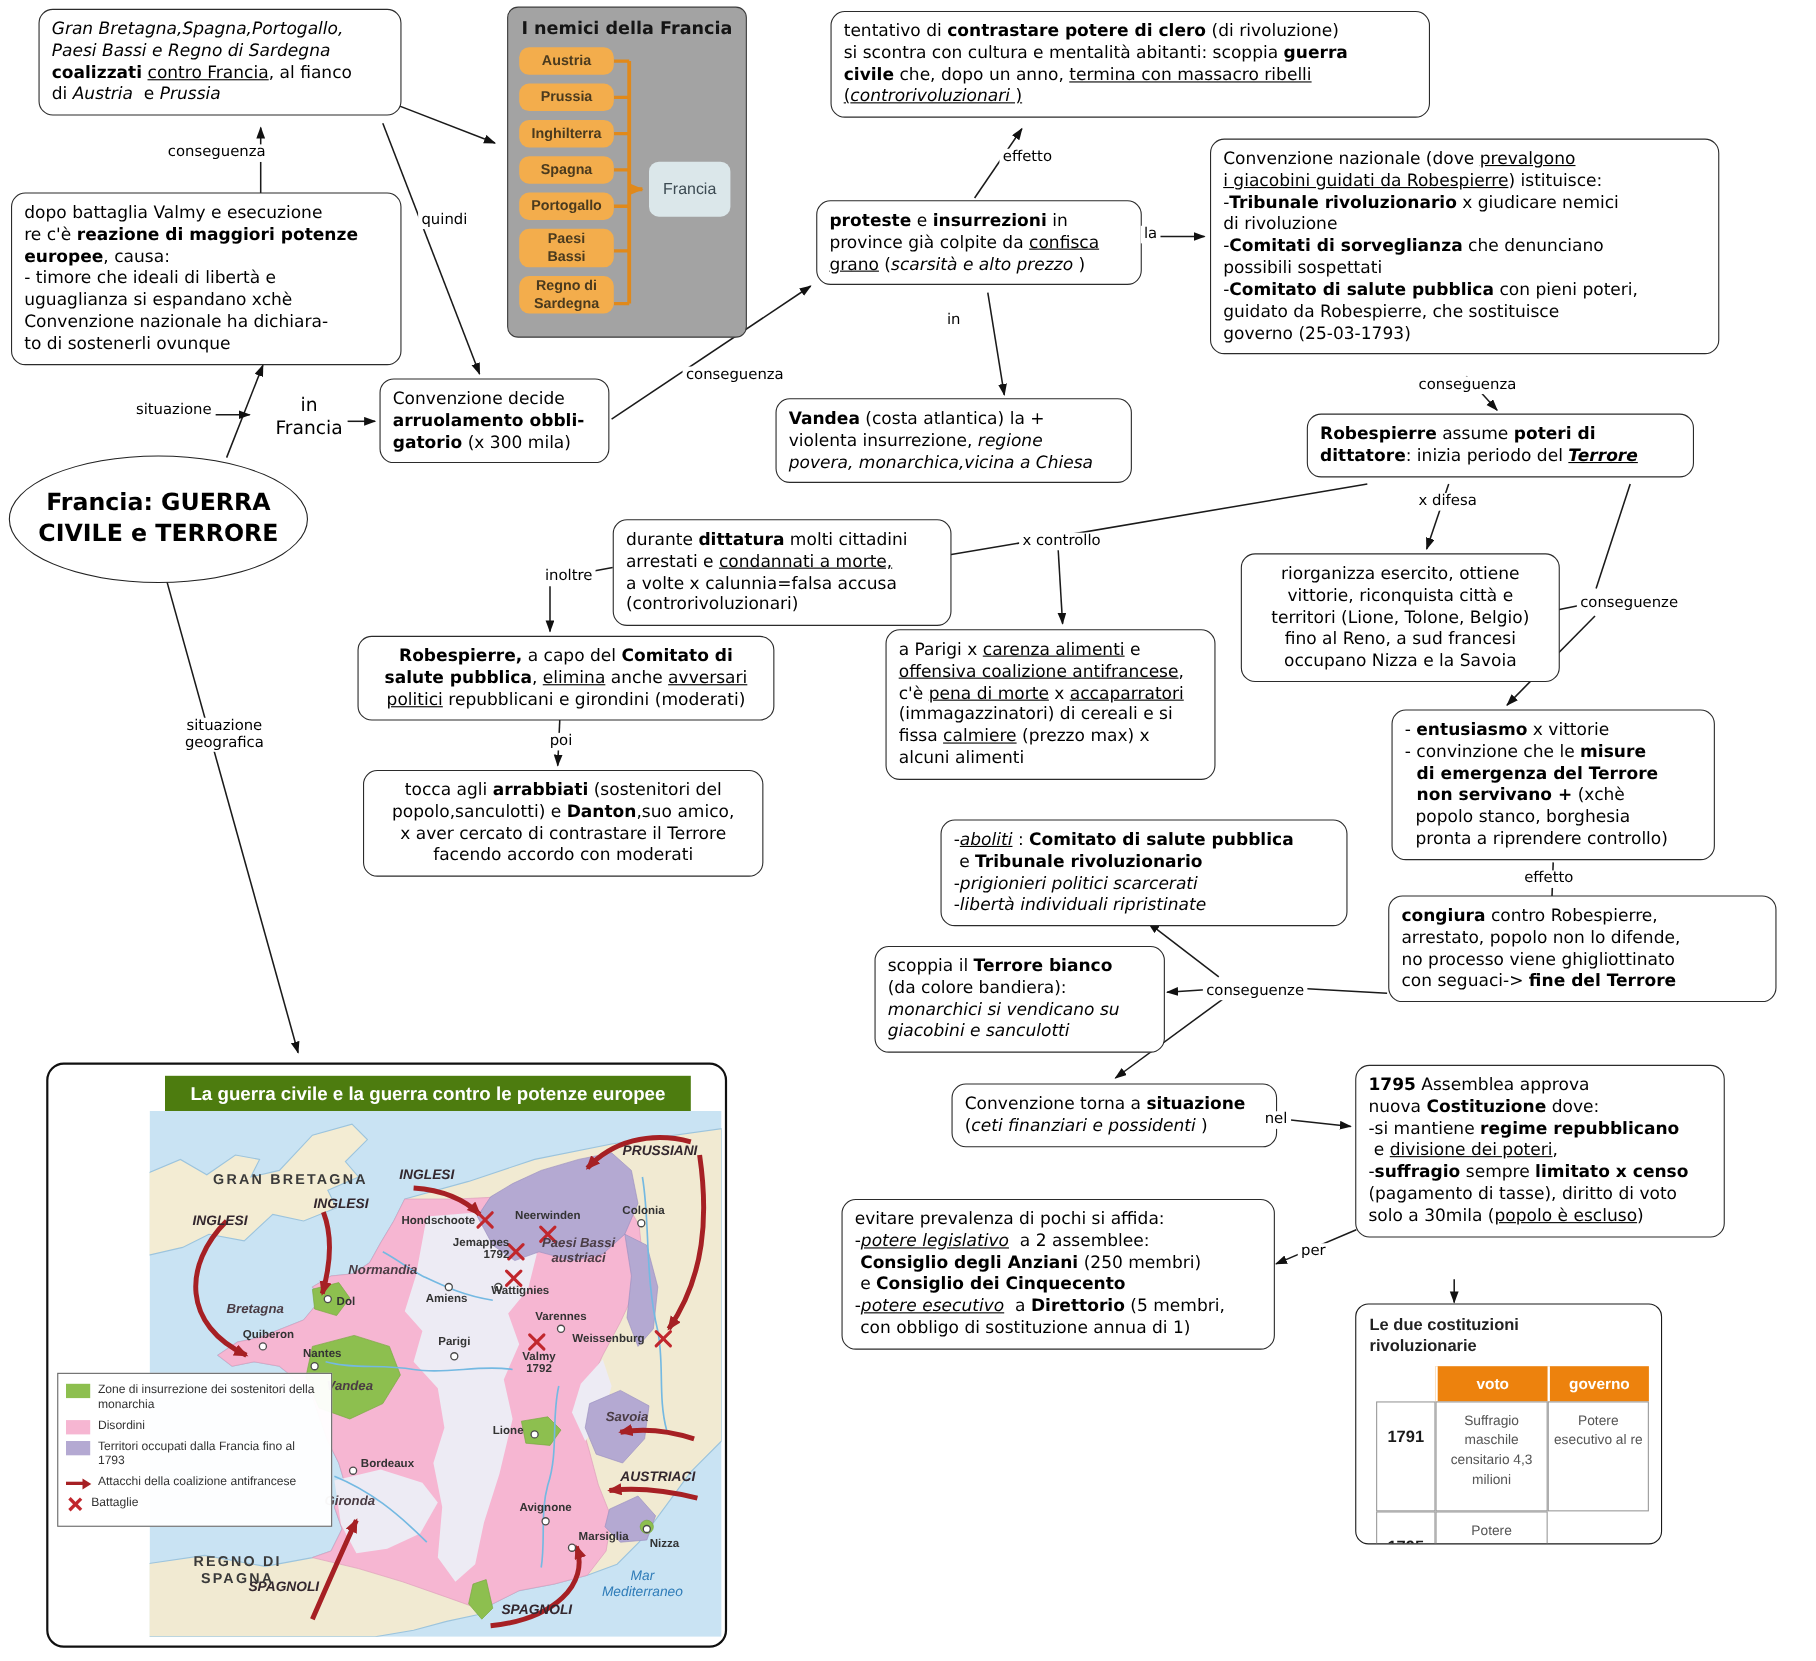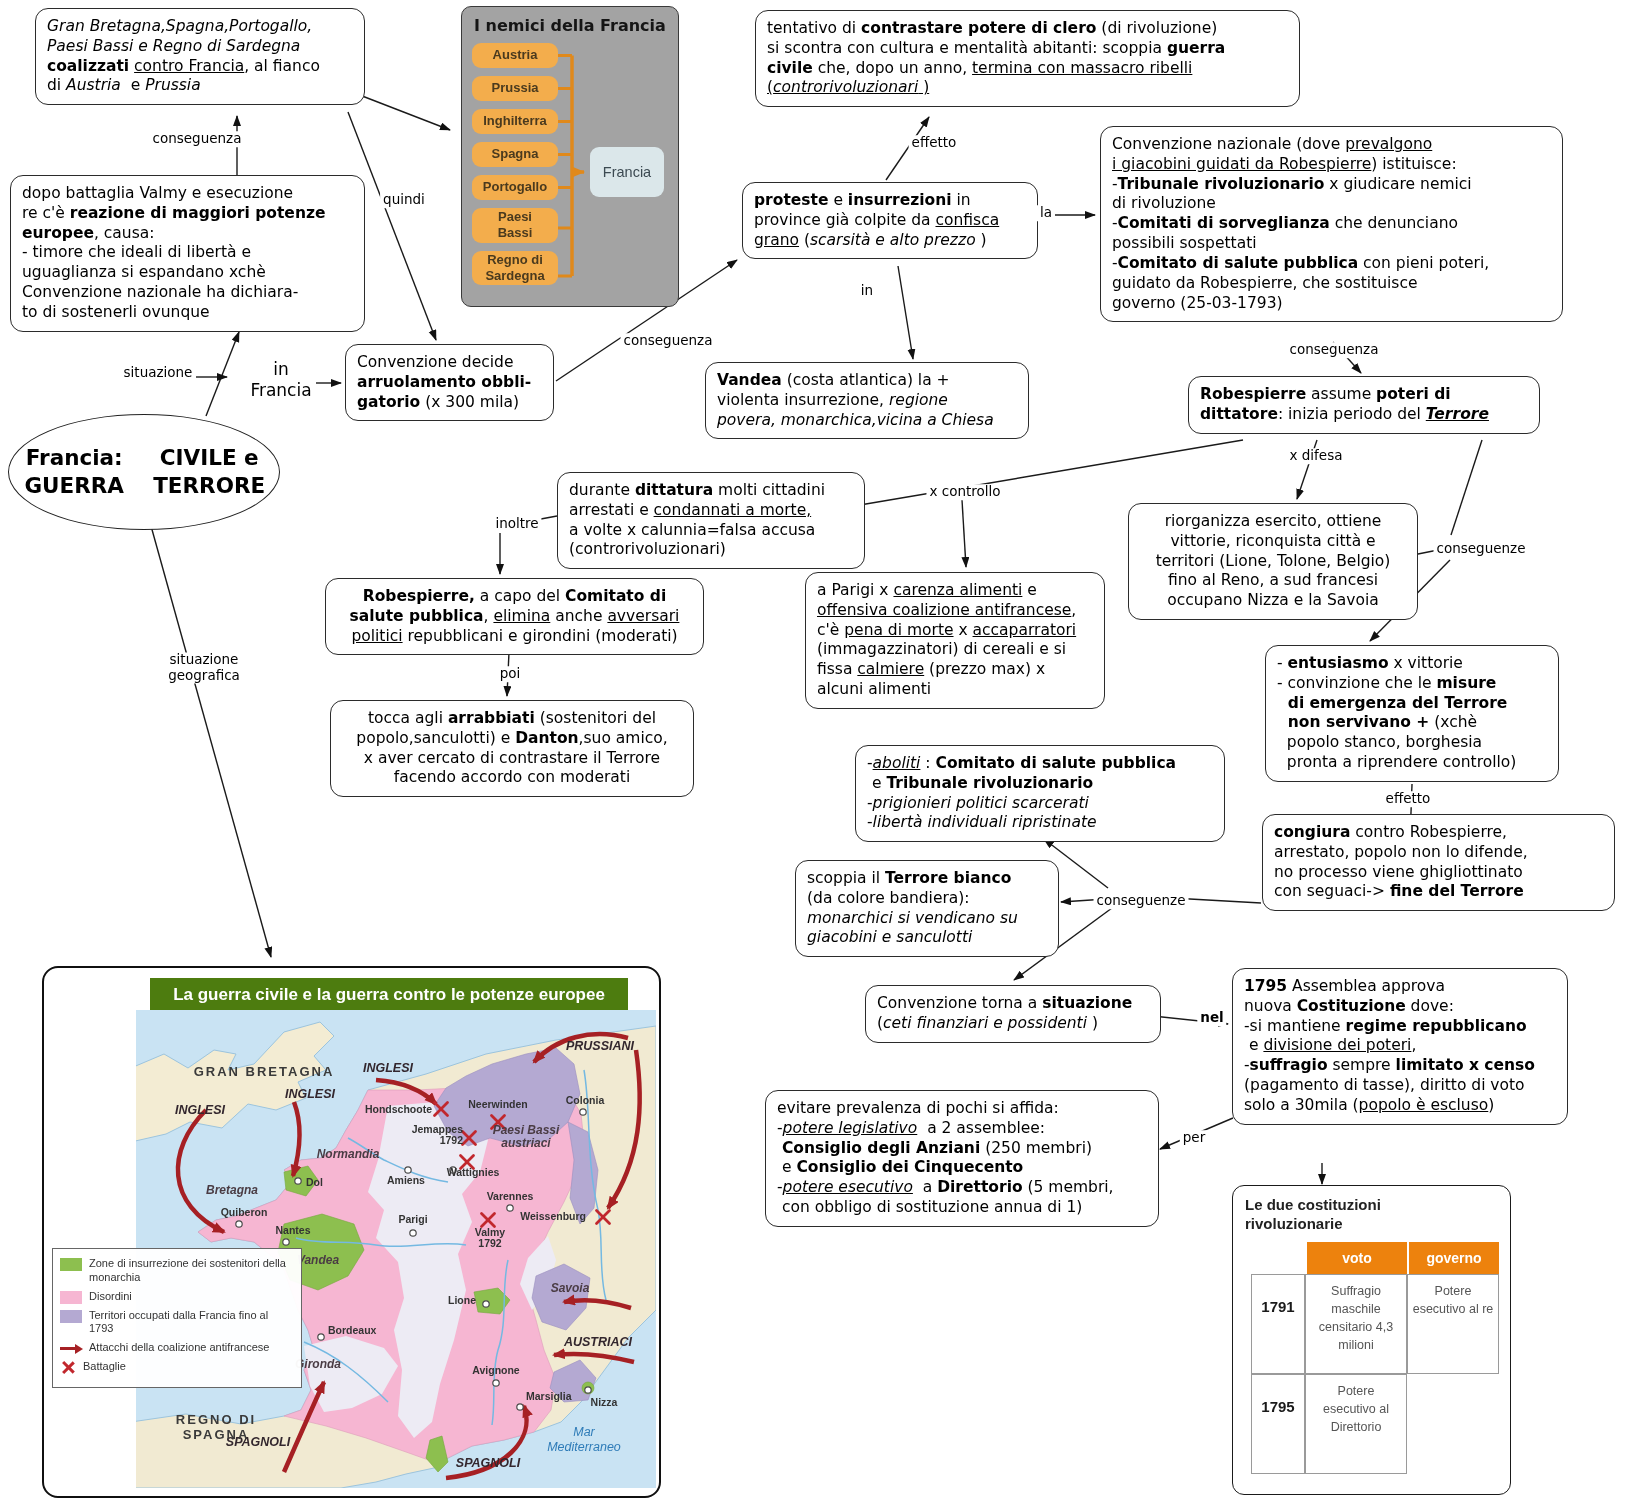--- a/index.html
+++ b/index.html
@@ -10,21 +10,21 @@
         padding:8px 11px;font-size:15.5px;line-height:1.28;white-space:pre-wrap;z-index:2;
         box-sizing:border-box}
   .node .b{font-weight:bold}
   .node .i{font-style:italic}
   .node .u{text-decoration:underline}
   .node.center{text-align:center}
   .lbl{position:absolute;transform:translate(-50%,-50%);font-size:13.5px;background:#fff;
        padding:0 3px;z-index:3;white-space:pre-line;text-align:center;line-height:1.15}
   .lbl.big{font-size:17px;line-height:1.25}
   #ellipse{position:absolute;left:8px;top:414px;width:270px;height:114px;border:1.8px solid #222;
-       border-radius:50%;display:flex;flex-direction:row;align-items:center;justify-content:center;
+       border-radius:50%;display:flex;flex-direction:column;align-items:center;justify-content:center;
        text-align:center;font-weight:bold;font-size:21.5px;line-height:1.3;background:#fff;z-index:2}
   
   #nemici-panel{position:absolute;left:461px;top:6px;width:216px;height:299px;background:#a3a3a3;
        border:1.6px solid #3a3a3a;border-radius:10px;z-index:2}
   #nemici-title{padding:9px 0 0 12px;font-weight:bold;font-size:16px;color:#151515}
   #nemici-items{position:absolute;left:10px;top:36px;width:86px;display:flex;flex-direction:column;gap:8px}
   .enemy{background:#f3ad4c;border-radius:9px;color:#4a3a1e;font-size:13px;font-weight:bold;
        display:flex;align-items:center;justify-content:center;text-align:center;min-height:25px;
        padding:1px 3px;white-space:pre-line;font-family:"Liberation Sans",sans-serif;line-height:1.25;
        box-sizing:border-box}
@@ -54,21 +54,21 @@
        height:15px;background:#c1272d}
   .sw-battle::before{transform:rotate(45deg)}
   .sw-battle::after{transform:rotate(-45deg)}
   
   .city{font-family:"Liberation Sans",sans-serif;font-size:10.5px;font-weight:bold;fill:#333}
   .region{font-family:"Liberation Sans",sans-serif;font-size:12px;font-weight:bold;font-style:italic;fill:#4a3c44}
   .force{font-family:"Liberation Sans",sans-serif;font-size:12.5px;font-weight:bold;font-style:italic;fill:#33272e}
   .country{font-family:"Liberation Sans",sans-serif;font-size:13px;font-weight:bold;fill:#3a3a3a;letter-spacing:2px}
   .sea{font-family:"Liberation Sans",sans-serif;font-size:12.5px;font-style:italic;fill:#2f7cb8}
   
-  #cost-panel{position:absolute;left:1232px;top:1185px;width:279px;height:310px;background:#fff;
+  #cost-panel{position:absolute;left:1232px;top:1185px;width:279px;height:219px;background:#fff;
        border:1.7px solid #1a1a1a;border-radius:12px;z-index:2;padding:10px 12px;box-sizing:border-box;
        overflow:hidden}
   #cost-title{font-family:"Liberation Sans",sans-serif;font-weight:bold;font-size:15px;color:#222;
        width:170px;line-height:1.25;margin-bottom:8px}
   #cost-table{display:grid;grid-template-columns:54px 102px 92px;margin-left:6px}
   .cost-h{background:#ed820d;color:#fff;font-weight:bold;font-size:14px;text-align:center;
        padding:8px 0;font-family:"Liberation Sans",sans-serif;border-left:2px solid #fff}
   .cost-corner{background:transparent}
   .cost-year{border:1px solid #9a9a9a;font-weight:bold;font-size:15px;color:#1a1a1a;text-align:center;
        padding-top:23px;font-family:"Liberation Sans",sans-serif}
@@ -428,17 +428,17 @@
     <span class="lbl" style="left: 158px; top: 373px;">situazione</span>
     <span class="lbl big" style="left: 281px; top: 380px;">in
 Francia</span>
     <span class="lbl" style="left: 1316px; top: 456px;">x difesa</span>
     <span class="lbl" style="left: 965px; top: 492px;">x controllo</span>
     <span class="lbl" style="left: 517px; top: 524px;">inoltre</span>
     <span class="lbl" style="left: 1481px; top: 549px;">conseguenze</span>
     <span class="lbl" style="left: 510px; top: 674px;">poi</span>
     <span class="lbl" style="left: 1408px; top: 799px;">effetto</span>
     <span class="lbl" style="left: 1141px; top: 901px;">conseguenze</span>
-    <span class="lbl" style="left: 1212px; top: 1018px; font-weight: bold;">nel</span>
+    <span class="lbl" style="left: 1160px; top: 1018px;">nel</span>
     <span class="lbl" style="left: 1194px; top: 1138px;">per</span>
     <span class="lbl" style="left: 204px; top: 668px;">situazione
 geografica</span>
   </div>
 
 </body></html>

